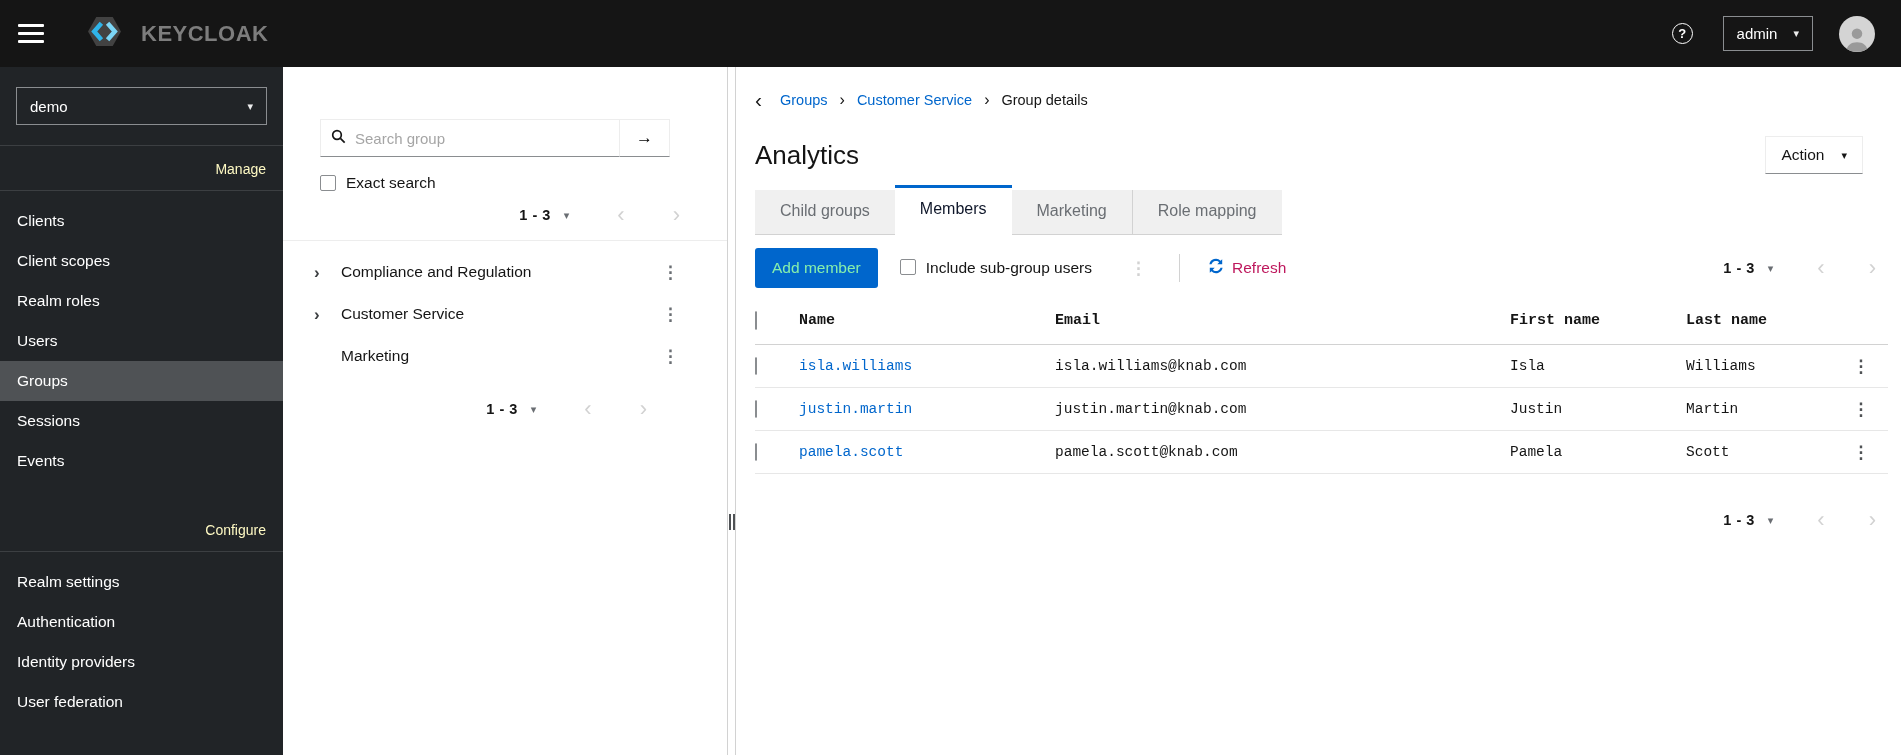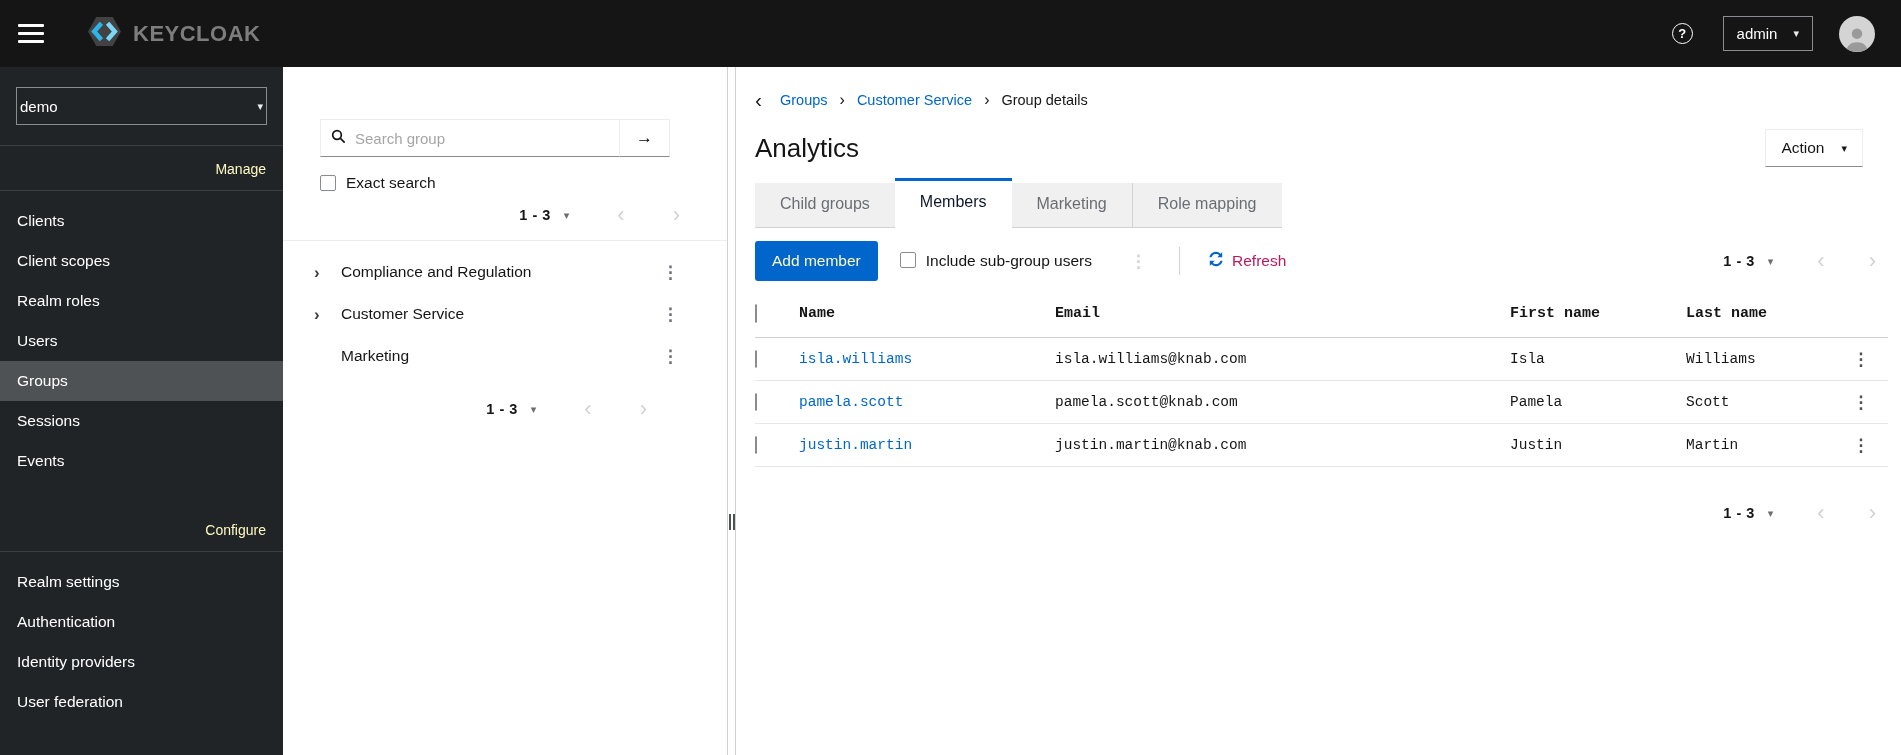--- a/index.html
+++ b/index.html
@@ -5,40 +5,40 @@
   * { box-sizing: border-box; margin: 0; padding: 0; }
   html, body { width: 1901px; height: 755px; overflow: hidden;
     font-family: "Liberation Sans", sans-serif; color: #151515; background: #fff; }
 
   
   .masthead { height: 67px; background: #151515; display: flex; align-items: center;
     justify-content: space-between; padding: 0 26px 0 18px; }
   .mh-left { display: flex; align-items: center; }
   .hamburger { width: 26px; display: flex; flex-direction: column; gap: 5px; cursor: pointer; }
   .hamburger span { height: 3px; background: #fff; border-radius: 1px; }
-  .brand { display: flex; align-items: center; gap: 10px; margin-left: 42px; text-align: right; }
+  .brand { display: flex; align-items: center; gap: 18px; margin-left: 42px; text-align: right; }
   .brand-text { color: #7d7d7d; font-weight: 700; font-size: 22px; letter-spacing: 0.5px; }
   .mh-right { display: flex; align-items: center; }
   .help-icon { width: 21px; height: 21px; border: 1.6px solid #fff; border-radius: 50%;
     color: #fff; font-size: 13px; font-weight: 700; display: flex; align-items: center;
     justify-content: center; }
   .user-dd { margin-left: 30px; border: 1px solid #8a8d90; color: #fff; font-size: 15px;
     padding: 8px 13px; display: flex; align-items: center; gap: 16px; }
   .user-dd .caret { font-size: 11px; color: #ededed; }
   .avatar { margin-left: 26px; width: 36px; height: 36px; border-radius: 50%;
     background: #d4d4d4; overflow: hidden; display: flex; align-items: flex-end;
     justify-content: center; }
 
   
   .page-body { display: flex; height: 688px; }
 
   
   .sidebar { width: 283px; background: #212427; color: #fff; padding-top: 20px; flex: none; }
   .realm-select { margin: 0 16px; border: 1px solid #8a8d90; height: 38px; display: flex;
-    align-items: center; justify-content: space-between; padding: 0 3px; font-size: 15px;
+    align-items: center; justify-content: space-between; padding: 0 13px; font-size: 15px;
     cursor: pointer; }
   .realm-select .caret { font-size: 11px; color: #ededed; }
   .nav-divider { border-top: 1px solid #3c3f42; margin-top: 20px; }
   .nav-section-title { padding: 15px 17px 13px; font-size: 14px; color: #fef9c3; text-align: right; }
   .nav-item { height: 40px; display: flex; align-items: center; padding: 0 17px;
     font-size: 15.5px; cursor: pointer; }
   .nav-item.active { background: #4f5255; }
   .nav-gap { height: 26px; }
 
   
@@ -80,38 +80,38 @@
   .splitter-grip i { display: block; width: 2px; height: 16px; background: #4f5255; }
 
   
   .main { flex: 1; background: #fff; padding: 25px 13px 0 19px; min-width: 0; }
   .breadcrumb { display: flex; align-items: center; font-size: 14.5px; gap: 12px; }
   .bc-back { font-size: 21px; line-height: 14px; color: #151515; cursor: pointer; }
   .bc-back { margin-right: 6px; }
   .bc-link { color: #0066cc; text-decoration: none; cursor: pointer; }
   .bc-sep { font-size: 16px; line-height: 14px; color: #151515; }
   .title-row { display: flex; align-items: center; justify-content: space-between;
-    margin-top: 21px; }
+    margin-top: 28px; }
   .page-title { font-size: 26px; font-weight: 500; }
   .action-btn { margin-right: 25px; background: #fff; border: 1px solid #ededed;
     border-bottom: 1px solid #8a8d90; font-size: 15.5px; padding: 9px 15px;
     display: flex; align-items: center; gap: 17px; cursor: pointer;
     font-family: "Liberation Sans", sans-serif; color: #151515; }
   .action-btn .caret { font-size: 11px; }
 
   .tabs { display: flex; align-items: flex-start; margin-top: 11px; }
   .tab { background: #f0f0f0; color: #6a6e73; font-size: 16px; padding: 0 25px;
     height: 45px; line-height: 41px; margin-top: 5px; border-bottom: 1px solid #d2d2d2;
     cursor: pointer; white-space: nowrap; }
   .tab.inactive + .tab.inactive { border-left: 1px solid #d2d2d2; }
   .tab.active { background: #fff; color: #0f172a; border-top: 3px solid #0066cc;
     border-bottom: none; height: 49px; line-height: 42px; margin-top: 0; }
 
   .toolbar { display: flex; align-items: center; margin-top: 9px; height: 48px; }
-  .btn-primary { background: #0066cc; color: #fef9c3; border: none; border-radius: 3px;
+  .btn-primary { background: #0066cc; color: #86efac; border: none; border-radius: 3px;
     font-size: 15.5px; padding: 11px 17px; cursor: pointer;
     font-family: "Liberation Sans", sans-serif; }
   .include-grp { display: flex; gap: 10px; margin-left: 22px; }
   .include-grp label { font-size: 15.5px; }
   .toolbar-kebab { margin-left: 38px; color: #d2d2d2; font-size: 17px; font-weight: 700;
     cursor: pointer; }
   .toolbar-div { width: 1px; height: 28px; background: #d2d2d2; margin-left: 32px; }
   .refresh { display: flex; align-items: center; gap: 8px; margin-left: 28px;
     color: #be185d; font-size: 15.5px; cursor: pointer; }
   .main-pag-top { margin-left: auto; margin-right: 12px; }
@@ -326,34 +326,34 @@
         <tr>
           <td><span class="checkbox"></span></td>
           <td><a class="name-link">isla.williams</a></td>
           <td>isla.williams@knab.com</td>
           <td>Isla</td>
           <td>Williams</td>
           <td class="cell-kebab"><span class="row-kebab">⋮</span></td>
         </tr>
         <tr>
           <td><span class="checkbox"></span></td>
+          <td><a class="name-link">justin.martin</a></td>
+          <td>justin.martin@knab.com</td>
+          <td>Justin</td>
+          <td>Martin</td>
+          <td class="cell-kebab"><span class="row-kebab">⋮</span></td>
+        </tr>
+        <tr>
+          <td><span class="checkbox"></span></td>
           <td><a class="name-link">pamela.scott</a></td>
           <td>pamela.scott@knab.com</td>
           <td>Pamela</td>
           <td>Scott</td>
           <td class="cell-kebab"><span class="row-kebab">⋮</span></td>
         </tr>
-        <tr>
-          <td><span class="checkbox"></span></td>
-          <td><a class="name-link">justin.martin</a></td>
-          <td>justin.martin@knab.com</td>
-          <td>Justin</td>
-          <td>Martin</td>
-          <td class="cell-kebab"><span class="row-kebab">⋮</span></td>
-        </tr>
       </tbody>
     </table>
 
     <div class="pag main-pag-bottom">
       <span class="range">1 - 3</span>
       <span class="caret">▾</span>
       <span class="chev">‹</span>
       <span class="chev">›</span>
     </div>
   </main>

